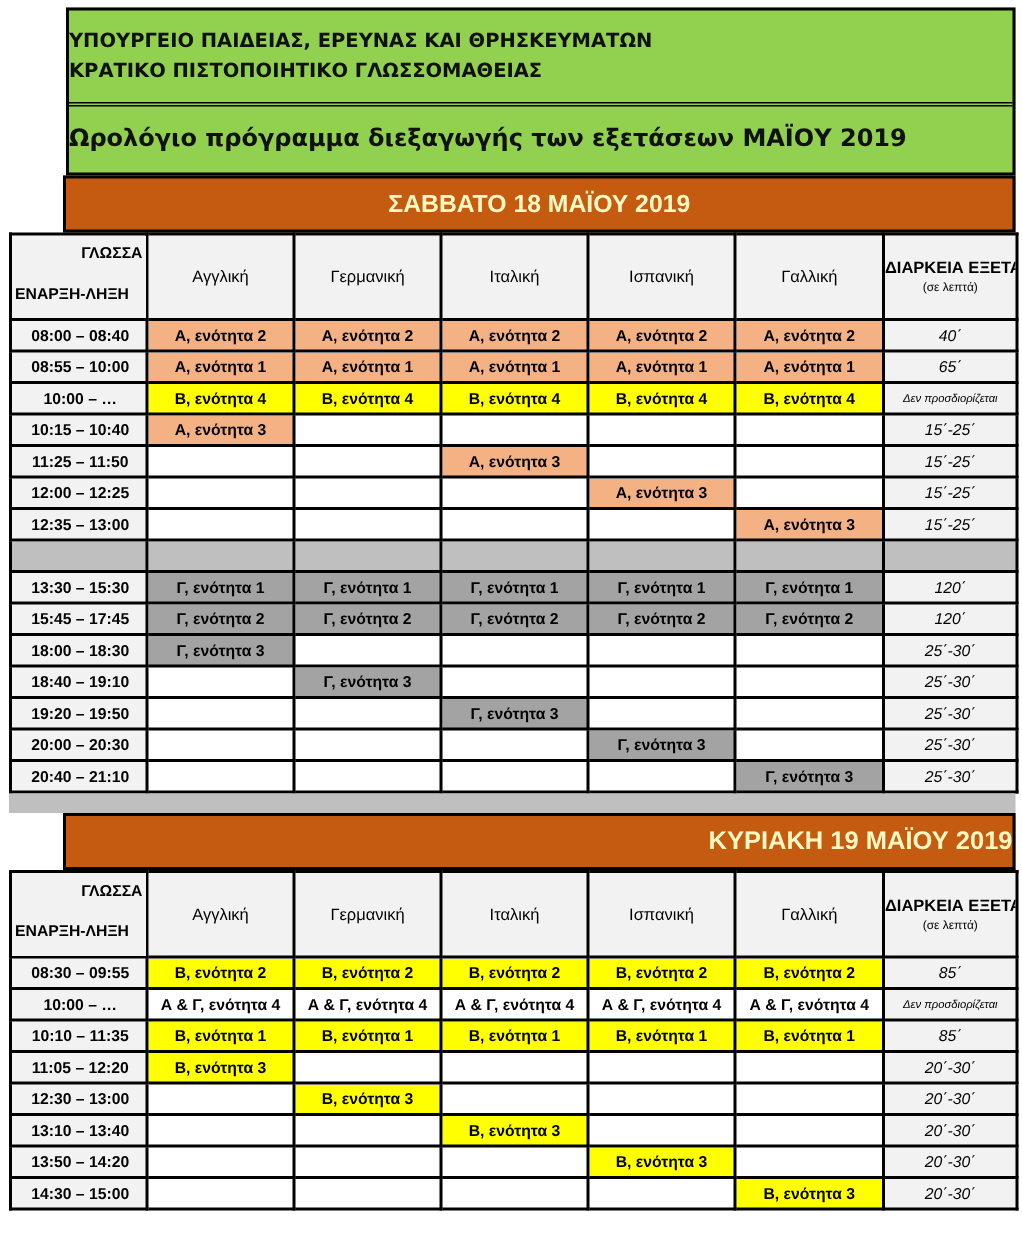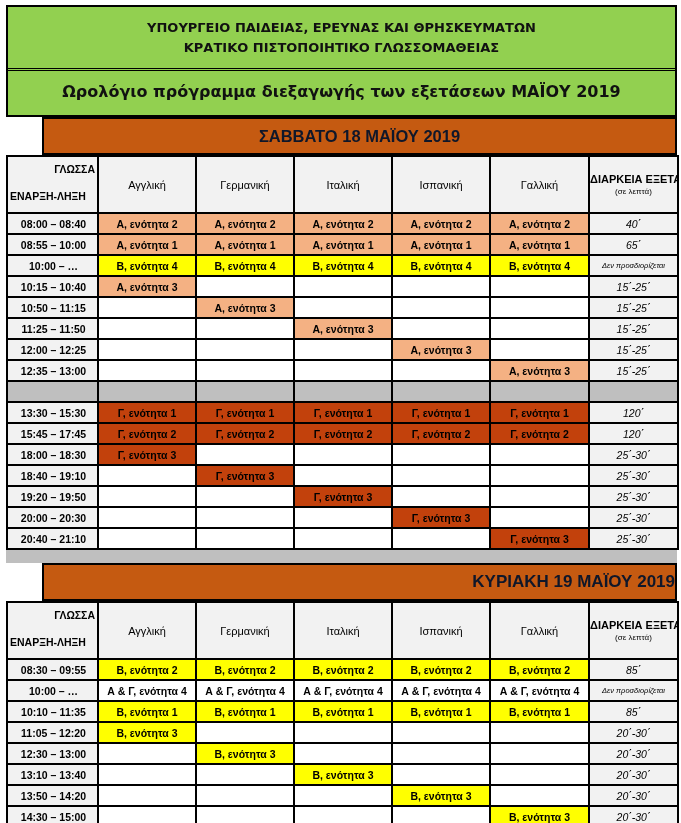--- a/index.html
+++ b/index.html
@@ -4,37 +4,37 @@
 <style>
   * { box-sizing: border-box; margin: 0; padding: 0; }
   html, body { width: 681px; height: 823px; background: #ffffff; overflow: hidden; }
   body { font-family: "Liberation Sans", sans-serif; position: relative; }
 
   .sheet { position: absolute; left: 6px; top: 5px; width: 671px; }
 
   .title-block {
     background: #92D050;
     border: 2px solid #000;
-    text-align: center;
     font-family: "DejaVu Sans", sans-serif;
     color: #111;
+    margin-left: 38px;
   }
   .title-top { height: 64px; padding-top: 11px; font-size: 13px; font-weight: bold; line-height: 20px; border-bottom: 3px double #000; }
   .title-sub { height: 44px; font-size: 16px; font-weight: bold; line-height: 42px; border-top: none; }
 
   .day-band {
     background: #C55A11;
     border: 2px solid #000;
     border-top: 2px solid #000;
     height: 38px;
     text-align: center;
     font-size: 16.5px;
     font-weight: bold;
     line-height: 34px;
-    color: #0f172a;
+    color: #fef9c3;
     margin-left: 36px;
   }
 
   table.sched {
     border-collapse: collapse;
     width: 671px;
     table-layout: fixed;
   }
   table.sched td, table.sched th {
     border: 2px solid #000;
@@ -54,21 +54,21 @@
   .dur-head .d1 { font-weight: bold; font-size: 11px; line-height: 13px; display: block; }
   .dur-head .d2 { font-size: 8px; display: block; margin-top: 1px; }
 
   td.time { background: #F2F2F2; text-align: center; padding-left: 2px !important; font-weight: bold; font-size: 10.5px !important; }
   td.dur { background: #F2F2F2; font-style: italic; font-size: 10.5px !important; }
   td.dur.small { font-size: 7.5px !important; }
 
   td.cell { font-weight: bold; font-size: 10.5px !important; }
   .c-salmon { background: #F4B183; }
   .c-yellow { background: #FFFF00; }
-  .c-green  { background: #c2410c; }
+  .c-green  { background: #a3a3a3; }
   .c-white  { background: #FFFFFF; }
   .c-plain  { background: #FFFFFF; }
 
   tr.sep td { background: #BFBFBF; height: 21px; }
 
   .gap-band { height: 13px; background: #BFBFBF; width: 671px; margin-top: 0; }
 </style>
 </head>
 <body>
 
@@ -141,29 +141,20 @@
         <tr>
           <td class="time">10:15 – 10:40</td>
           <td class="cell c-salmon">Α, ενότητα 3</td>
           <td class="cell c-white"></td>
           <td class="cell c-white"></td>
           <td class="cell c-white"></td>
           <td class="cell c-white"></td>
           <td class="dur">15΄-25΄</td>
         </tr>
         <tr>
-          <td class="time">10:50 – 11:15</td>
-          <td class="cell c-white"></td>
-          <td class="cell c-salmon">Α, ενότητα 3</td>
-          <td class="cell c-white"></td>
-          <td class="cell c-white"></td>
-          <td class="cell c-white"></td>
-          <td class="dur">15΄-25΄</td>
-        </tr>
-        <tr>
           <td class="time">11:25 – 11:50</td>
           <td class="cell c-white"></td>
           <td class="cell c-white"></td>
           <td class="cell c-salmon">Α, ενότητα 3</td>
           <td class="cell c-white"></td>
           <td class="cell c-white"></td>
           <td class="dur">15΄-25΄</td>
         </tr>
         <tr>
           <td class="time">12:00 – 12:25</td>

